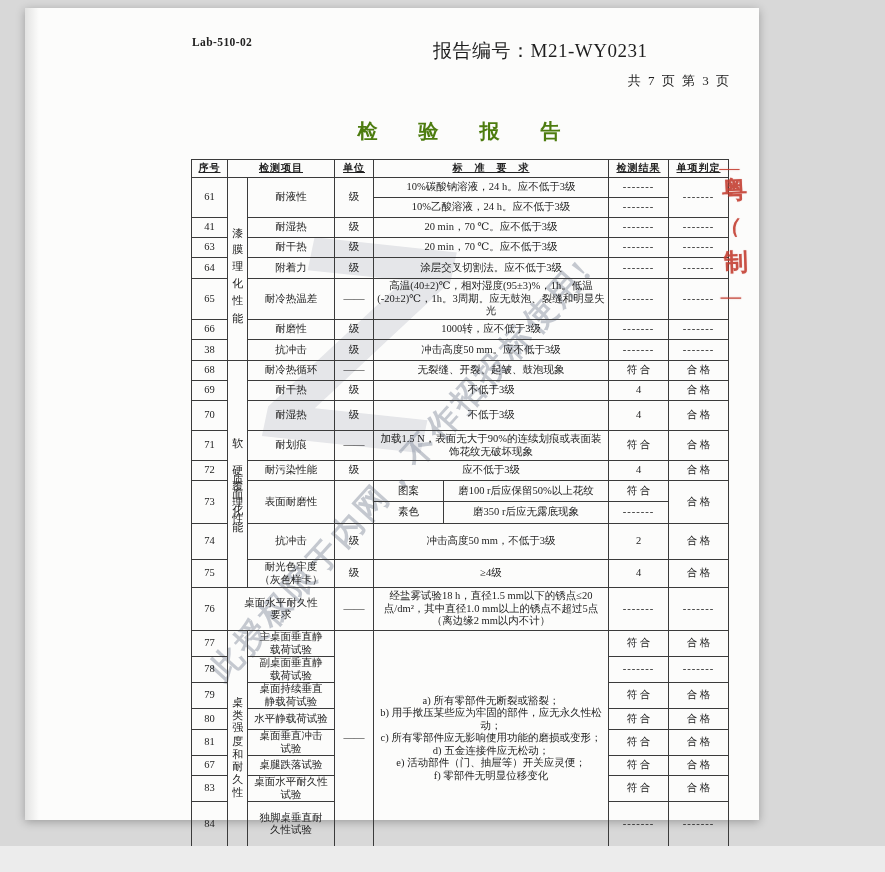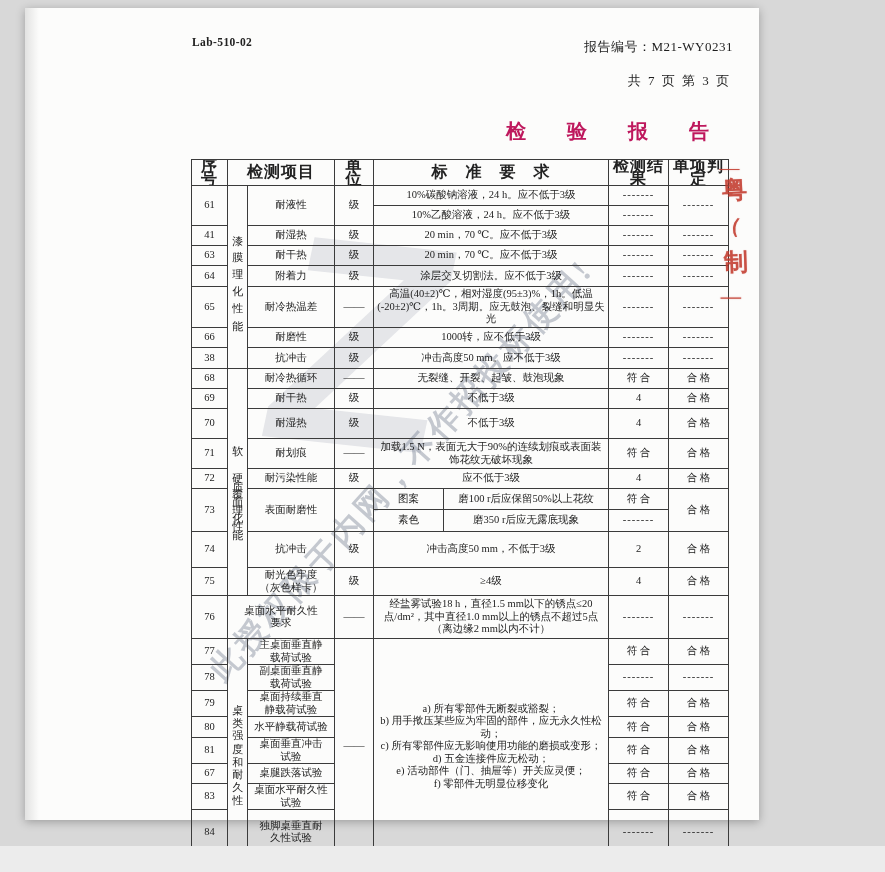--- a/index.html
+++ b/index.html
@@ -14,36 +14,36 @@
   }
   .edge-shade{
     position:absolute;left:0;top:0;width:14px;height:812px;
     background:linear-gradient(90deg,rgba(0,0,0,.10),rgba(0,0,0,0));
   }
   .bottom-strip{
     position:absolute;left:0;top:846px;width:885px;height:26px;background:#ececec;
   }
   .abs{position:absolute;}
   .form-code{left:167px;top:28px;font-size:11.5px;font-weight:bold;letter-spacing:.4px;color:#222;}
-  .report-no{left:408px;top:30px;width:300px;text-align:right;font-size:13px;color:#1e1e1e;letter-spacing:.5px;}
+  .report-no{left:408px;top:30px;width:300px;font-size:19px;color:#1e1e1e;letter-spacing:.5px;}
   .page-info{left:406px;top:64px;width:300px;text-align:right;font-size:13px;color:#1e1e1e;letter-spacing:2px;}
   .station-title{left:146px;top:84px;width:576px;text-align:center;font-size:17.5px;font-weight:bold;color:#111;letter-spacing:1px;}
-  .report-title{left:166px;top:110px;width:536px;text-align:right;font-size:20px;font-weight:bold;color:#be185d;letter-spacing:18px;text-indent:18px;}
+  .report-title{left:166px;top:110px;width:536px;text-align:center;font-size:20px;font-weight:bold;color:#4d7c0f;letter-spacing:18px;text-indent:18px;}
 
   table.rpt{
     position:absolute;left:166px;top:151px;width:537px;
     border-collapse:collapse;table-layout:fixed;
   }
   table.rpt td,table.rpt th{
     border:1px solid #3b3b3b;padding:0 3px;
     font-size:10.5px;font-weight:normal;color:#222;
     text-align:center;vertical-align:middle;line-height:12.5px;
     overflow:hidden;
   }
-  table.rpt th{font-size:16px;font-weight:bold;letter-spacing:1px;}
+  table.rpt th{font-size:10px;font-weight:bold;letter-spacing:1px;text-decoration:underline;}
   td.left{text-align:left;padding:1px 4px;white-space:pre-line;}
   td.pre{white-space:pre-line;}
   td.dash{color:#555;font-size:10px;letter-spacing:1px;}
   td.num{font-size:11px;}
   .vwrap{writing-mode:vertical-rl;text-orientation:upright;margin:0 auto;font-size:11px;color:#222;}
   .vs1{letter-spacing:17px;}
   .vs2{letter-spacing:8px;}
   .vs3{letter-spacing:13px;}
   td.list{
     text-align:left;padding:2px 6px 2px 9px;white-space:pre-line;

